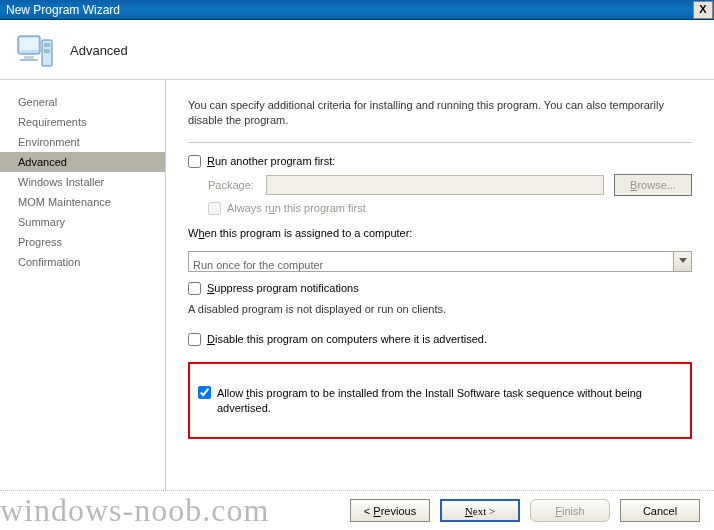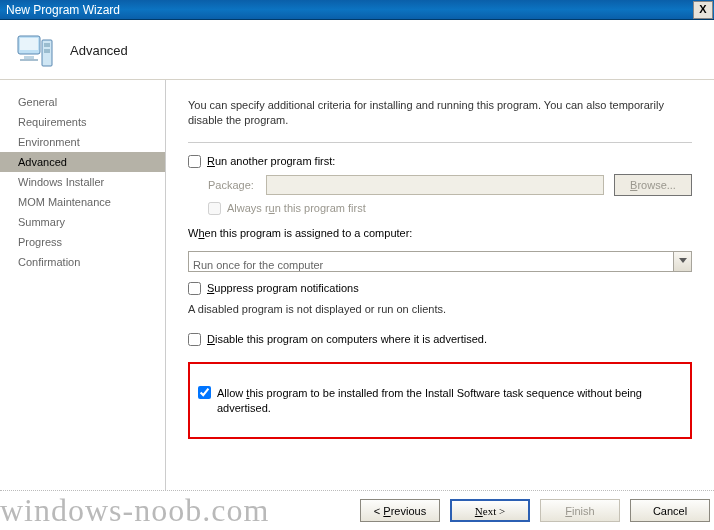--- a/index.html
+++ b/index.html
@@ -164,21 +164,21 @@
     display: flex;
     align-items: flex-start;
   }
   .redbox .txt { line-height: 1.35; }
   .footer {
     height: 40px;
     border-top: 1px dotted #bbb;
     display: flex;
     align-items: center;
     justify-content: flex-end;
-    padding-right: 4px;
+    padding-right: 14px;
     gap: 10px;
     background: #fff;
   }
   .btn {
     min-width: 80px;
     height: 23px;
     padding: 0 12px;
     font-family: inherit;
     font-size: 11px;
     background: linear-gradient(#fdfdfb,#e9e6db);
@@ -186,20 +186,21 @@
     cursor: default;
   }
   .btn.default {
     border: 2px solid #2b5fb3;
     background: linear-gradient(#fefefe,#e7e4d9);
     font-family: Liberation Serif, serif;
   }
   .btn.disabled {
     color: #9a978e;
     border-color: #c5c1b5;
+    border-radius: 6px;
   }
   .watermark {
     position: absolute;
     left: 0; right: 0; bottom: 1px;
     text-align: left;
     font-family: Georgia, serif;
     font-size: 32px;
     letter-spacing: 1px;
     color: rgba(100,100,100,0.45);
     pointer-events: none;

